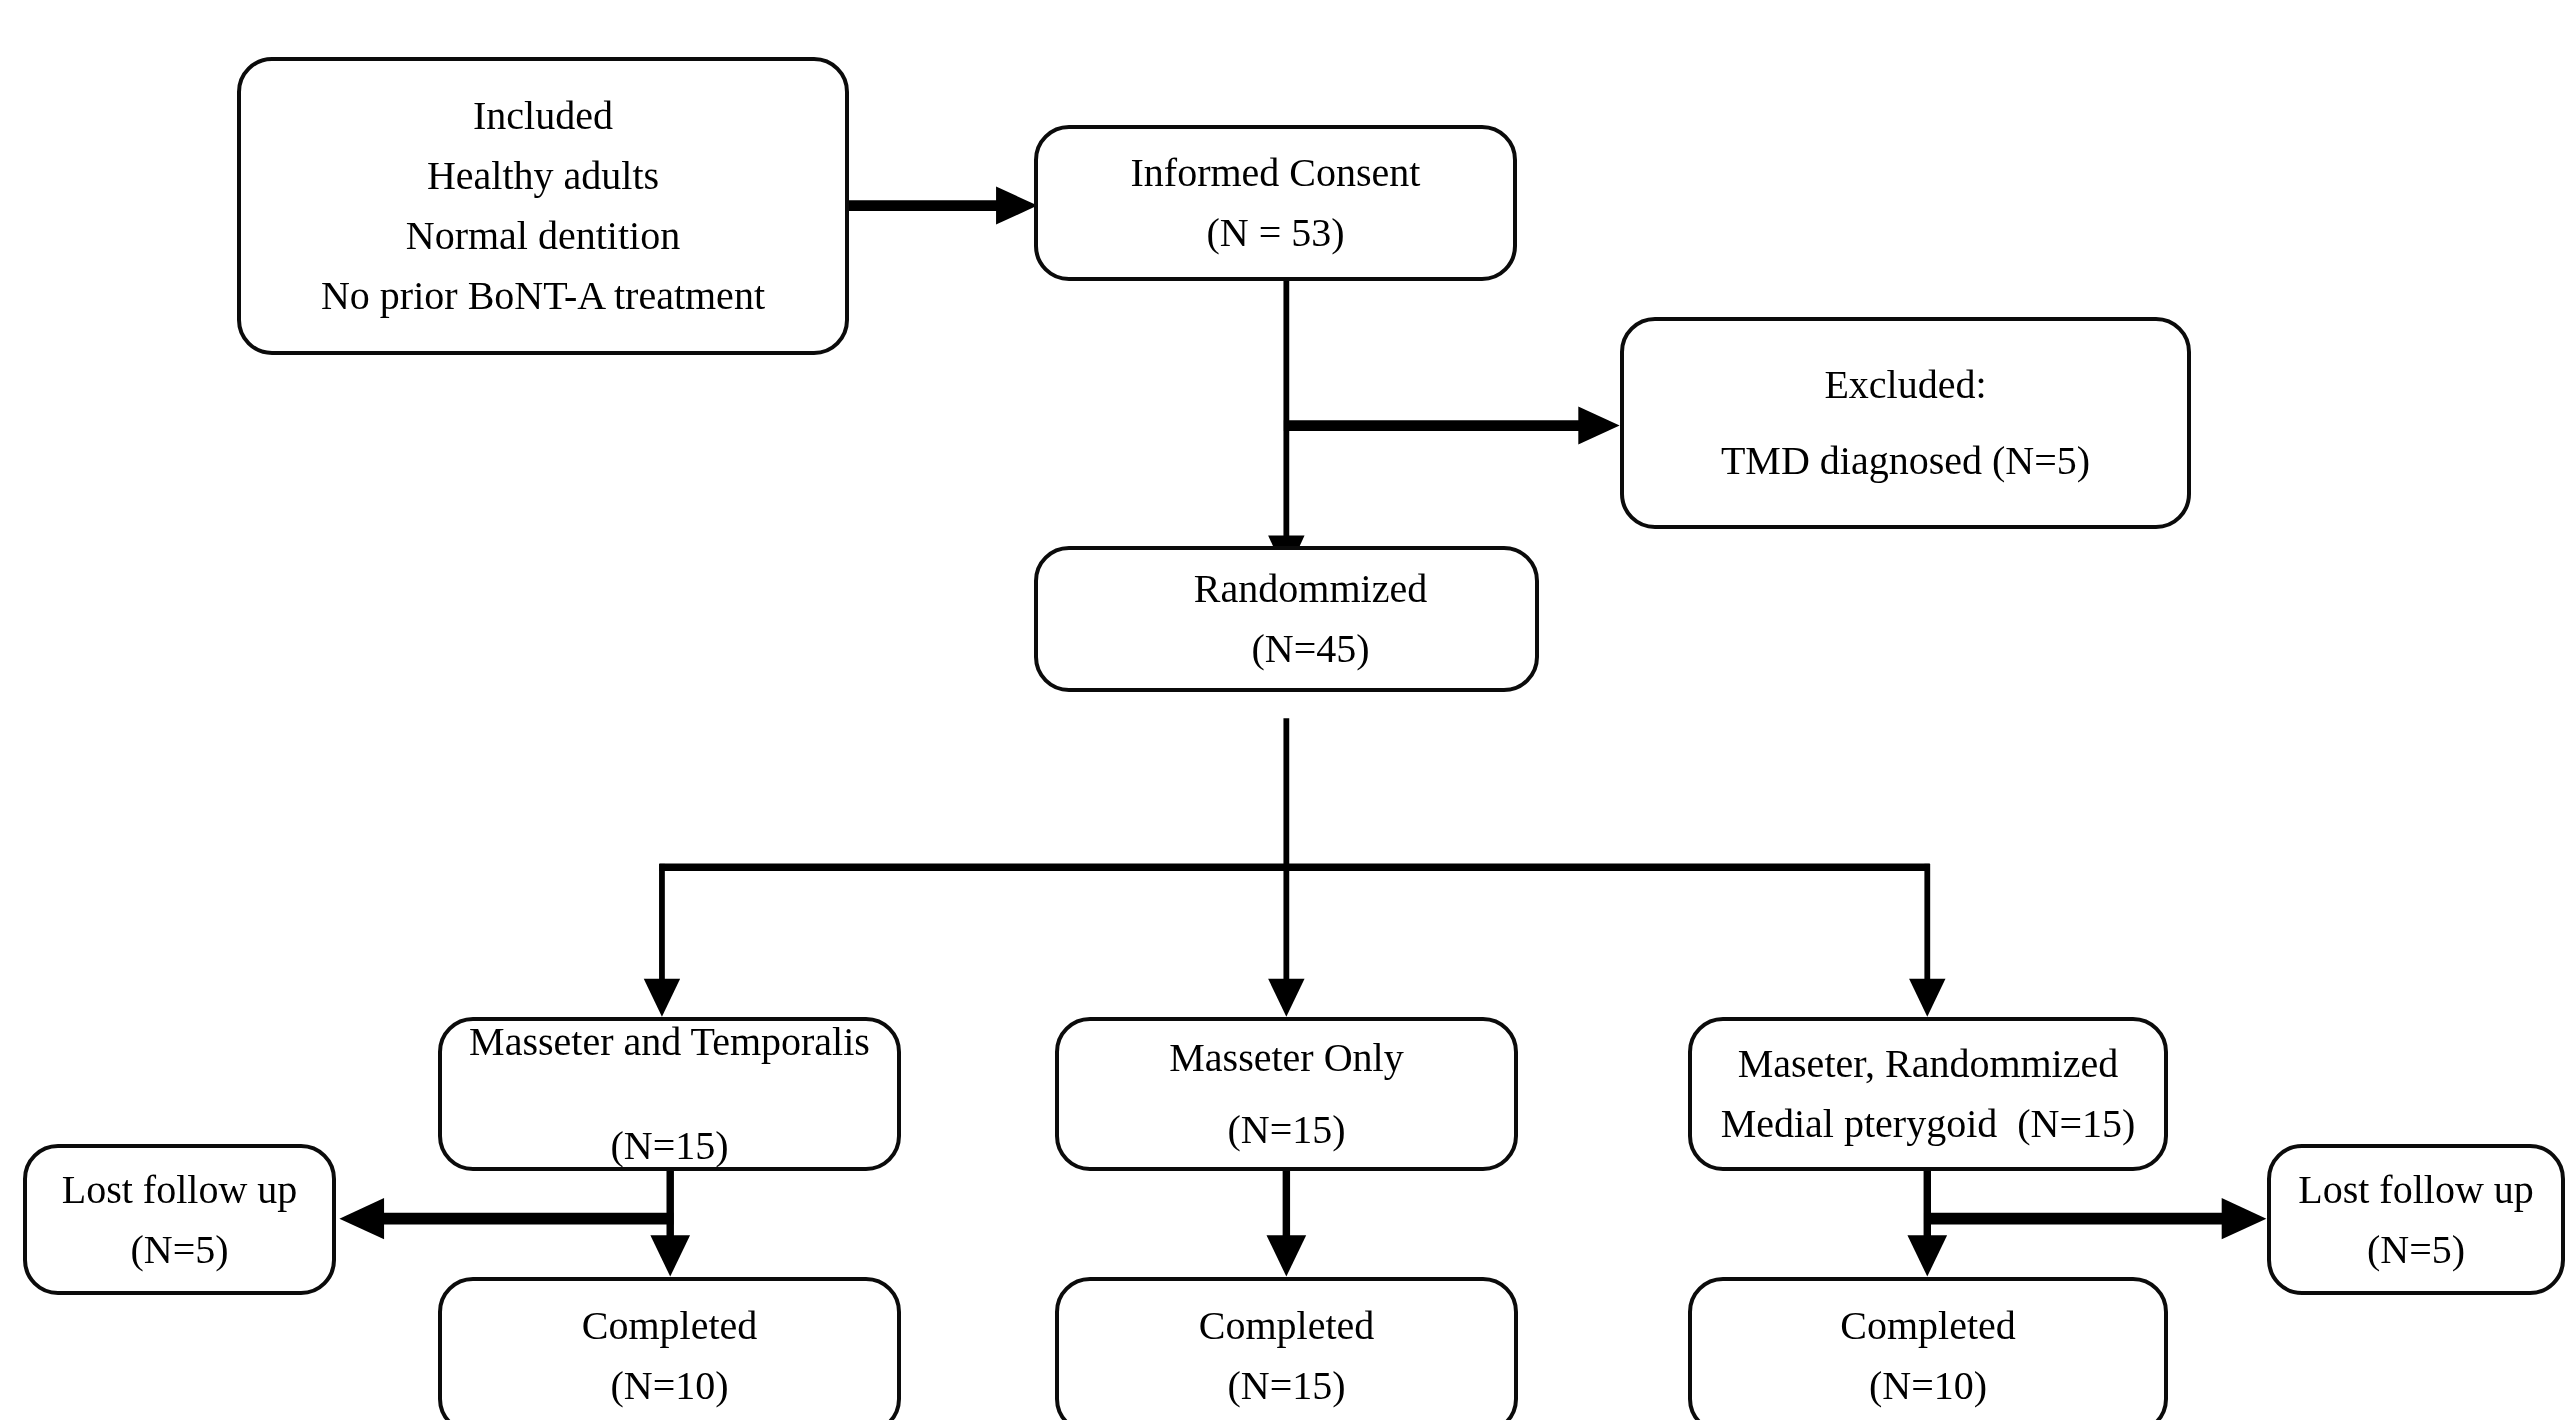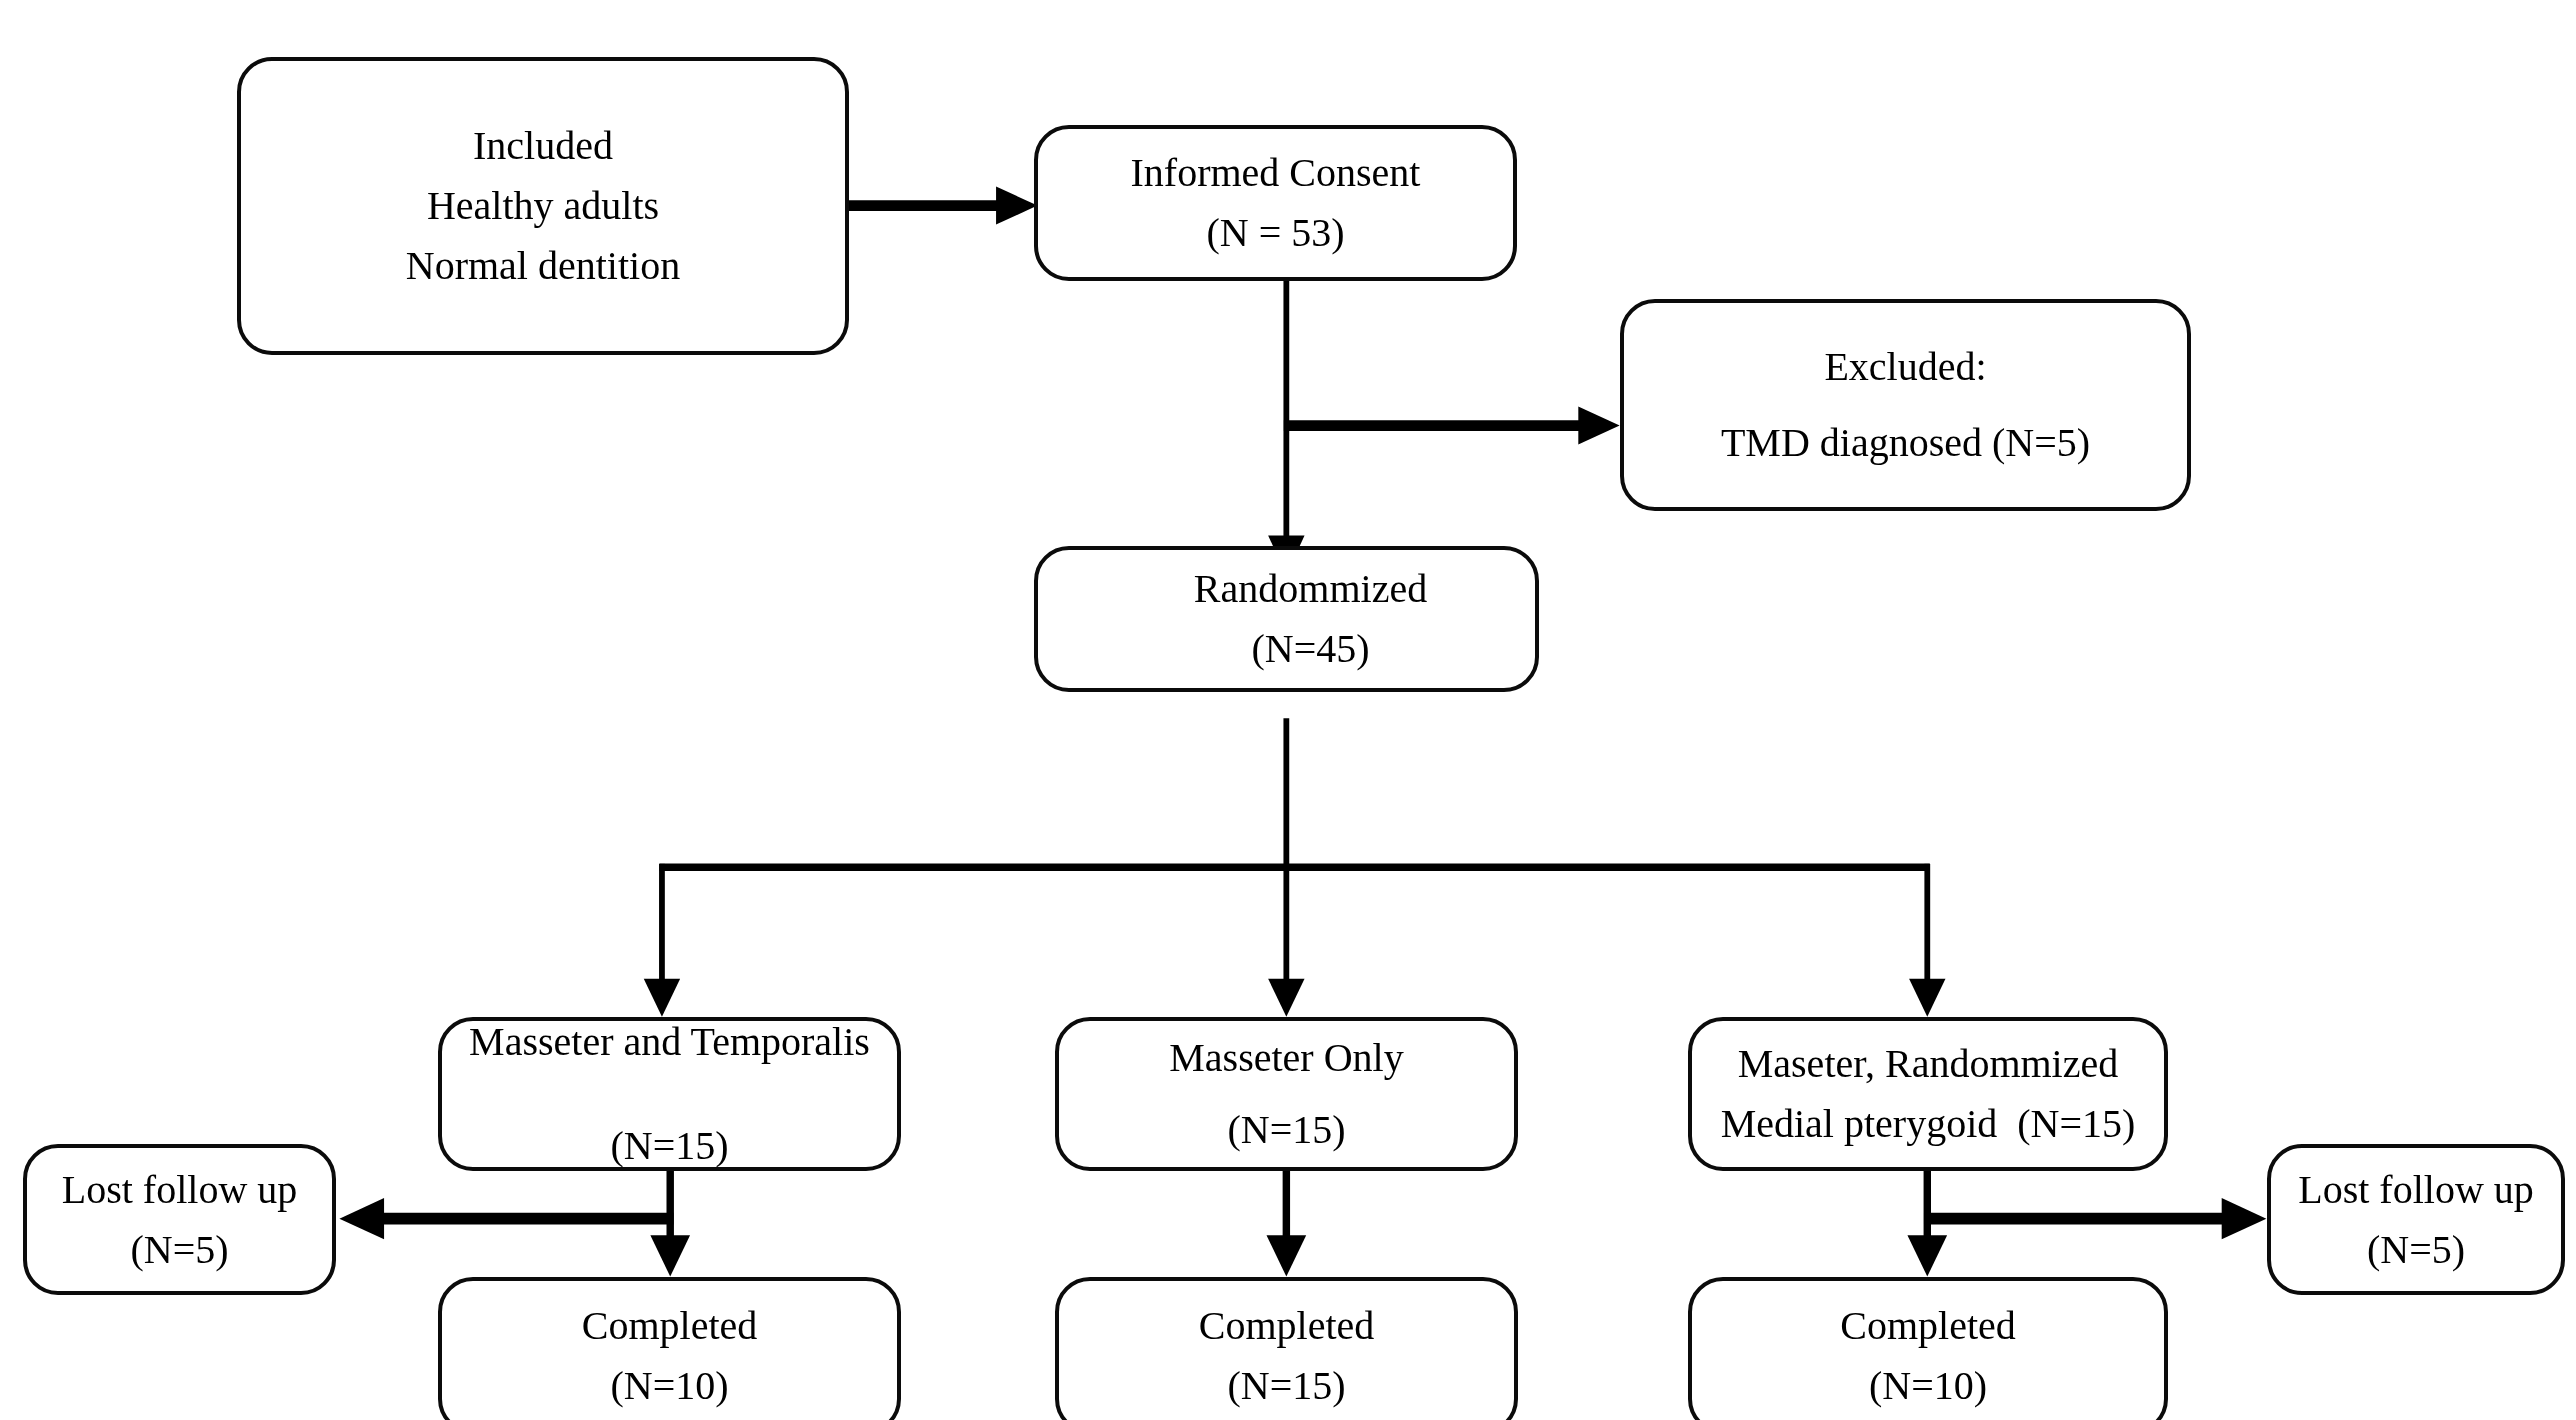--- a/index.html
+++ b/index.html
@@ -79,28 +79,29 @@
     <line x1="2330" y1="1372" x2="2330" y2="1455" stroke-width="9"></line>
     <polygon points="2330,1500 2306,1450 2354,1450"></polygon>
     <line x1="2326" y1="1430" x2="2688" y2="1430" stroke-width="14"></line>
     <polygon points="2740,1430 2686,1405 2686,1455"></polygon>
   </svg>
 
   <div class="node" style="left:237px; top:20.7px; width:612px; height:298px;">
     <span class="ln">Included</span>
     <span class="ln">Healthy adults</span>
     <span class="ln">Normal dentition</span>
+    <span class="ln">No prior BoNT-A treatment</span>
   </div>
 
   <div class="node" style="left:1034px; top:89px; width:483px; height:156px;">
     <span class="ln">Informed Consent</span>
     <span class="ln">(N = 53)</span>
   </div>
 
-  <div class="node" style="left:1620px; top:263px; width:571px; height:212px;gap:16px;">
+  <div class="node" style="left:1620px; top:281px; width:571px; height:212px;gap:16px;">
     <span class="ln">Excluded:</span>
     <span class="ln">TMD diagnosed (N=5)</span>
   </div>
 
   <div class="node" style="left:1034px; top:510px; width:505px; height:146px;padding-left:48px;">
     <span class="ln">Randommized</span>
     <span class="ln">(N=45)</span>
   </div>
 
   <div class="node" style="left:438px; top:981px; width:463px; height:154px;gap:44px;">

